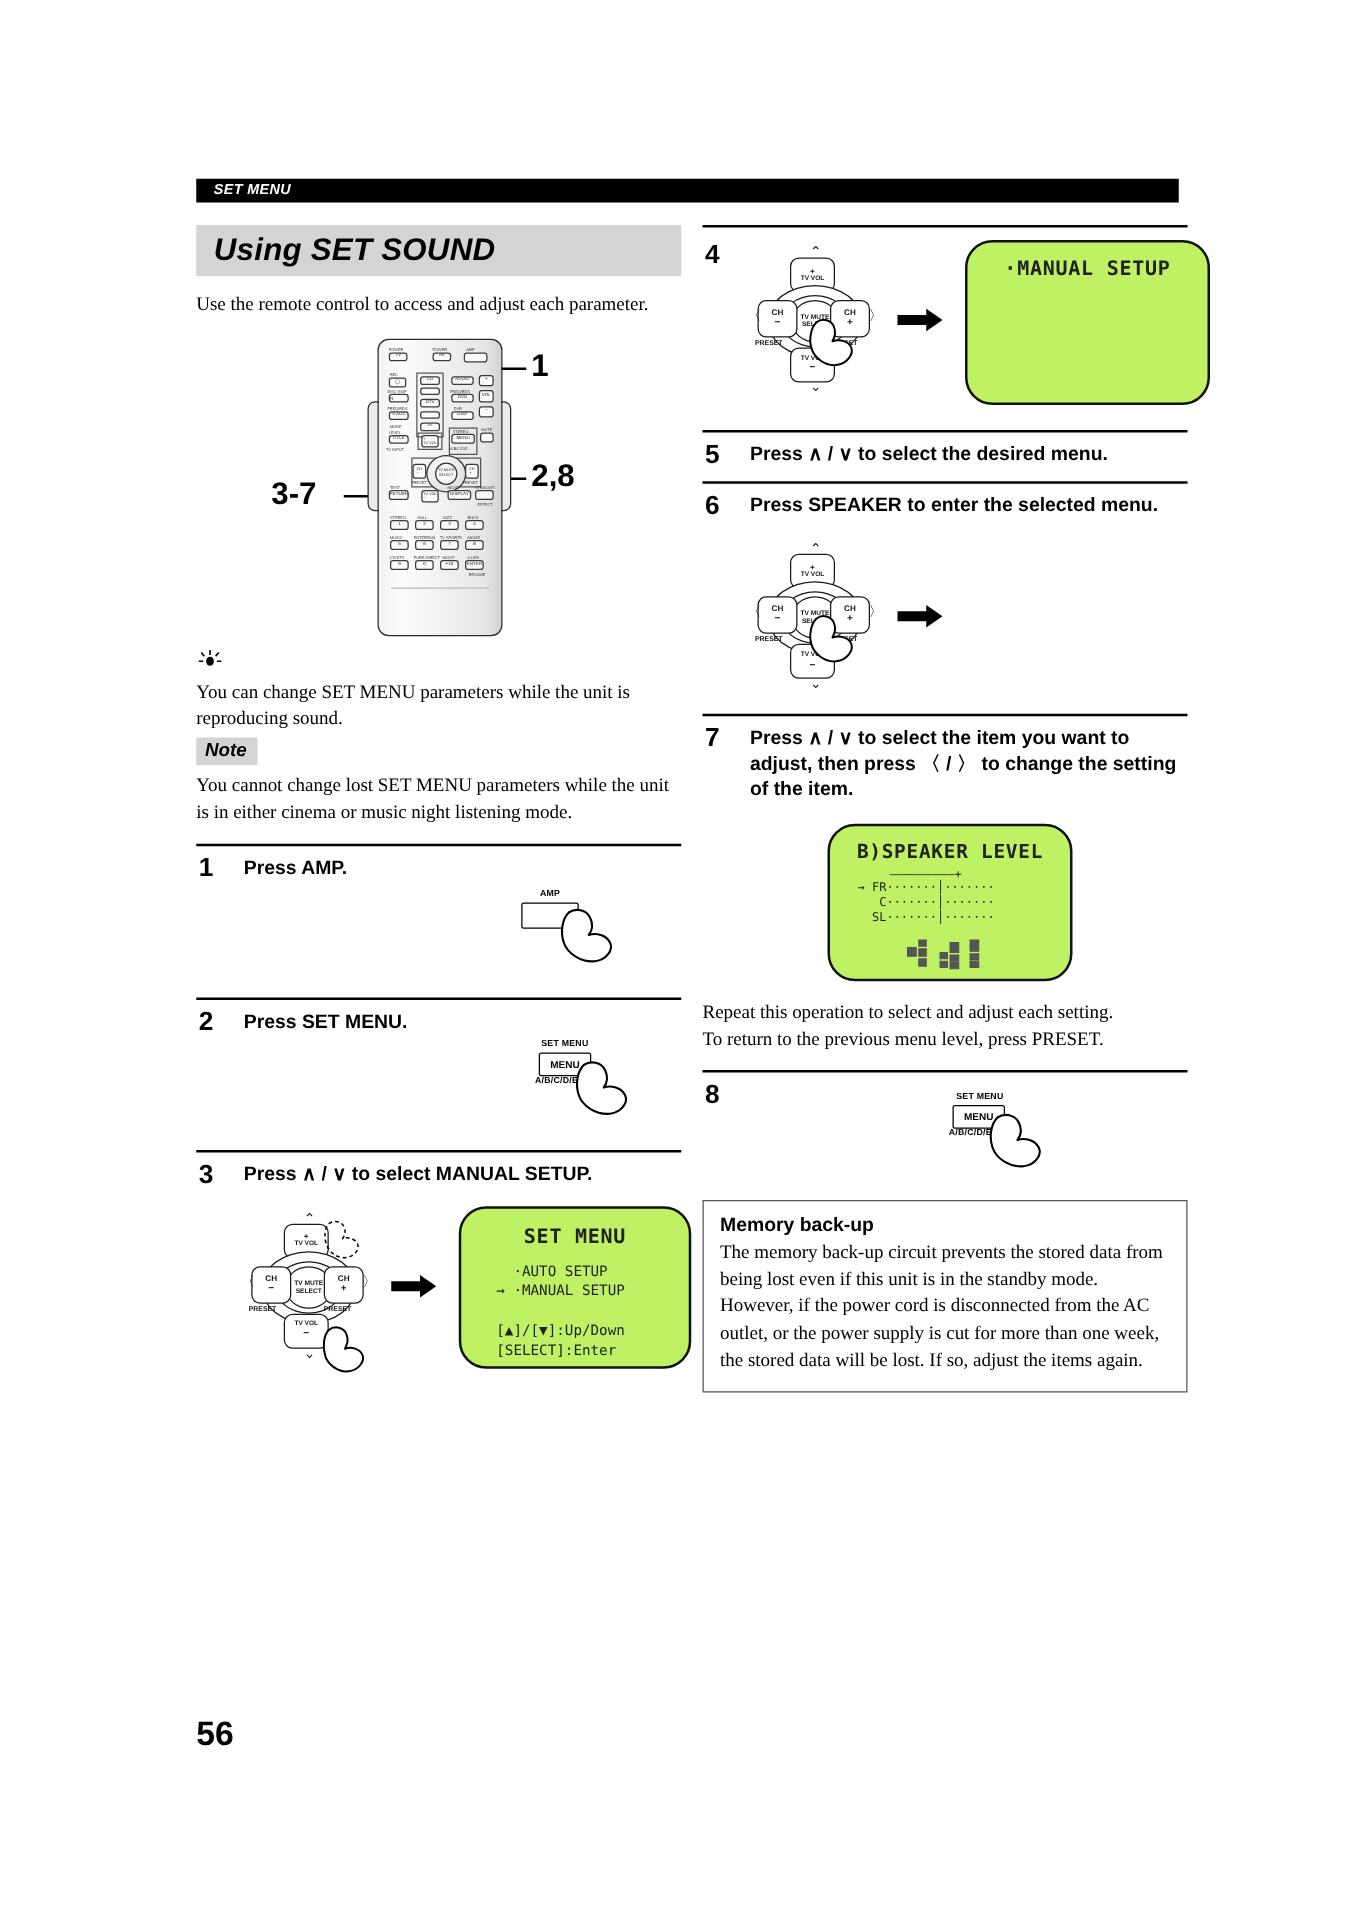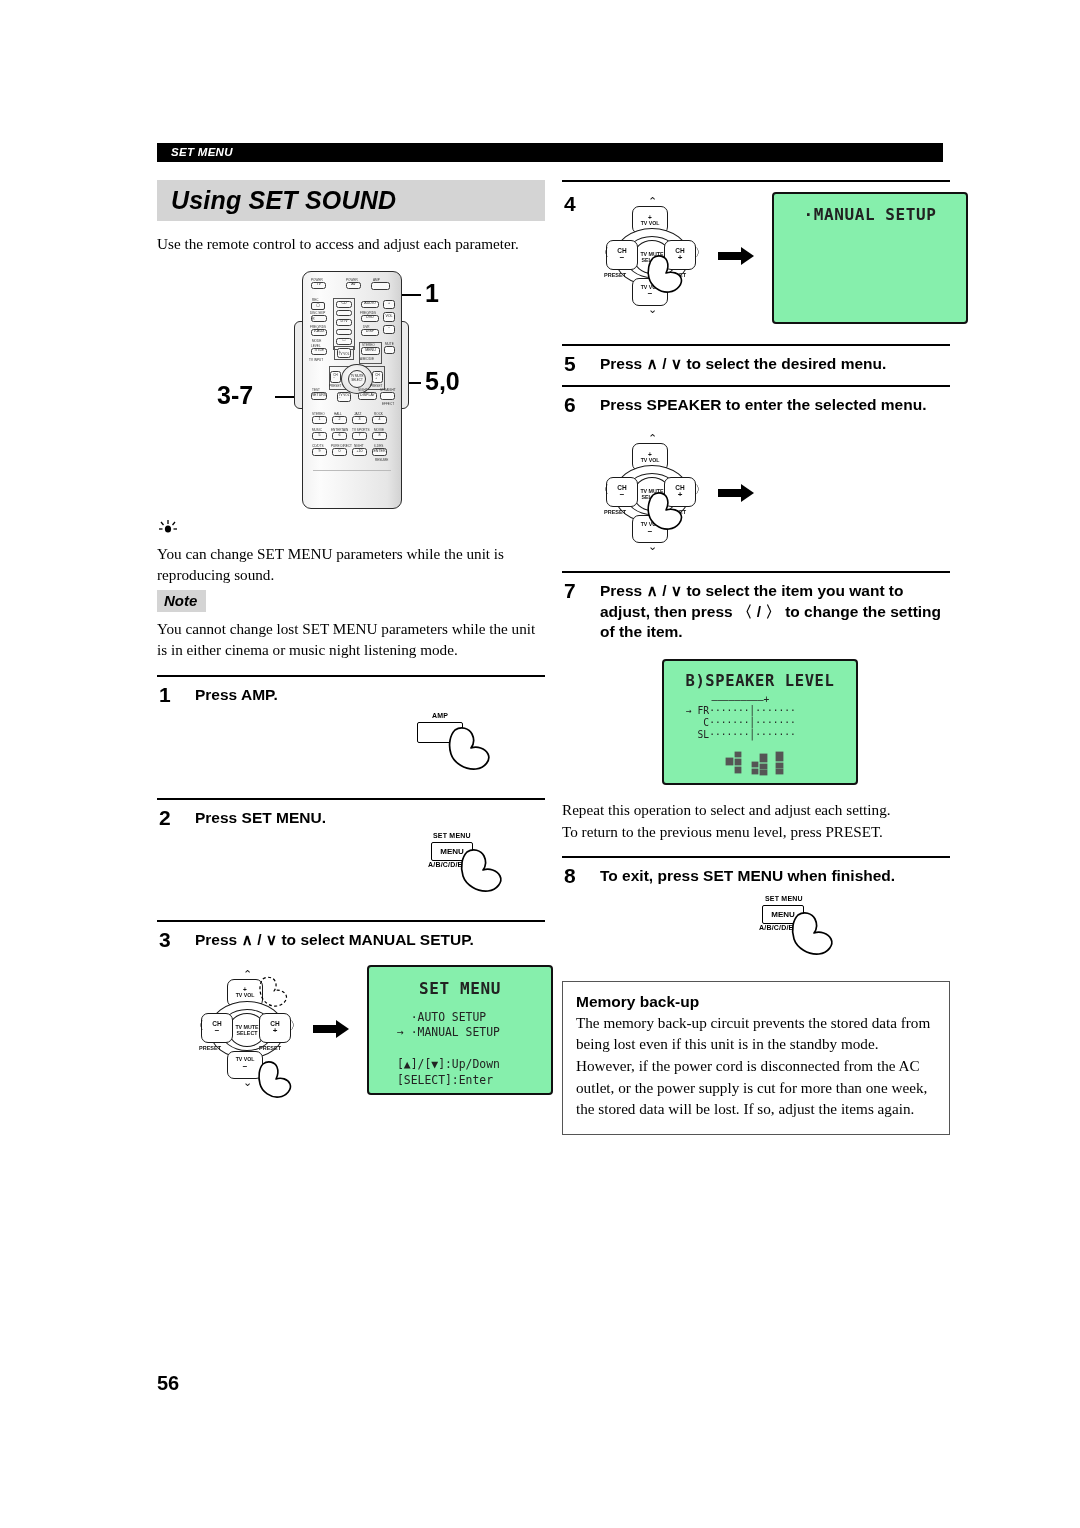--- a/index.html
+++ b/index.html
@@ -309,22 +309,22 @@
     font-family: "DejaVu Sans", sans-serif;
     font-size: 11px;
     color: #111;
     line-height: 1;
   }
 
   
   .lcd {
     position: absolute;
     border: 2.1px solid #111;
-    border-radius: 4px;
-    background: #86efac;
+    border-radius: 22px;
+    background: #bef264;
     box-sizing: border-box;
     font-family: "DejaVu Sans Mono", monospace;
     color: #222;
   }
   .lcd-title {
     text-align: center;
     font-family: "DejaVu Sans Mono", monospace;
     font-weight: bold;
     letter-spacing: 0.6px;
   }
@@ -362,21 +362,21 @@
     font-size: 15.2px;
     line-height: 1.42;
   }
 
   .page-num {
     position: absolute;
     left: 157px;
     top: 1372px;
     font-family: "Liberation Sans", sans-serif;
     font-weight: bold;
-    font-size: 20px;
+    font-size: 27px;
   }
 </style>
 </head>
 <body>
 
 <div class="page">
 
   <div class="header-bar">
     <span>SET MENU</span>
   </div>
@@ -388,21 +388,21 @@
     </div>
 
     <div class="body-text">Use the remote control to access and adjust each parameter.</div>
 
     <div class="remote-wrap">
 
       <div class="callout-line" style="left:240px; top:25px; width:24px;"></div>
       <div class="callout-num" style="left:268px; top:10px;">1</div>
 
       <div class="callout-line" style="left:208px; top:113px; width:56px;"></div>
-      <div class="callout-num" style="left:268px; top:98px;">5,0</div>
+      <div class="callout-num" style="left:268px; top:98px;">2,8</div>
 
       <div class="callout-line" style="left:118px; top:127px; width:30px;"></div>
       <div class="callout-num" style="left:60px; top:112px;">3-7</div>
 
       <div class="rside l"></div>
       <div class="rside r"></div>
 
       <div class="remote">
 
         <div class="minilabel" style="left:8px; top:6px;">POWER</div>
@@ -711,21 +711,20 @@
         </div>
       </div>
     </div>
 
     <div class="body-text" style="margin-top:4px;">Repeat this operation to select and adjust each setting.</div>
     <div class="body-text" style="margin-top:0;">To return to the previous menu level, press PRESET.</div>
 
     <div class="rule"></div>
     <div class="step">
       <div class="num">8</div>
-      <div class="head">To exit, press SET MENU when finished.</div>
       <div class="press-illus" style="height:76px;">
         <div class="cap-label" style="left:165px; top:8px;">SET MENU</div>
         <div class="cap-btn" style="left:162px; top:18px; width:40px; height:17px;">MENU</div>
         <div class="cap-label" style="left:159px; top:37px;">A/B/C/D/E</div>
         <svg style="position:absolute; left:188px; top:22px;" width="64" height="50" viewBox="0 0 64 50">
           <path d="M10,6 C16,2 24,4 27,10 C30,16 29,20 26,24 C32,22 40,24 43,30 C46,36 40,44 31,45 C20,46 9,39 6,30 C3,21 5,11 10,6 Z" fill="#ffffff" stroke="#000" stroke-width="1.7" stroke-linejoin="round"></path>
         </svg>
       </div>
     </div>
 

